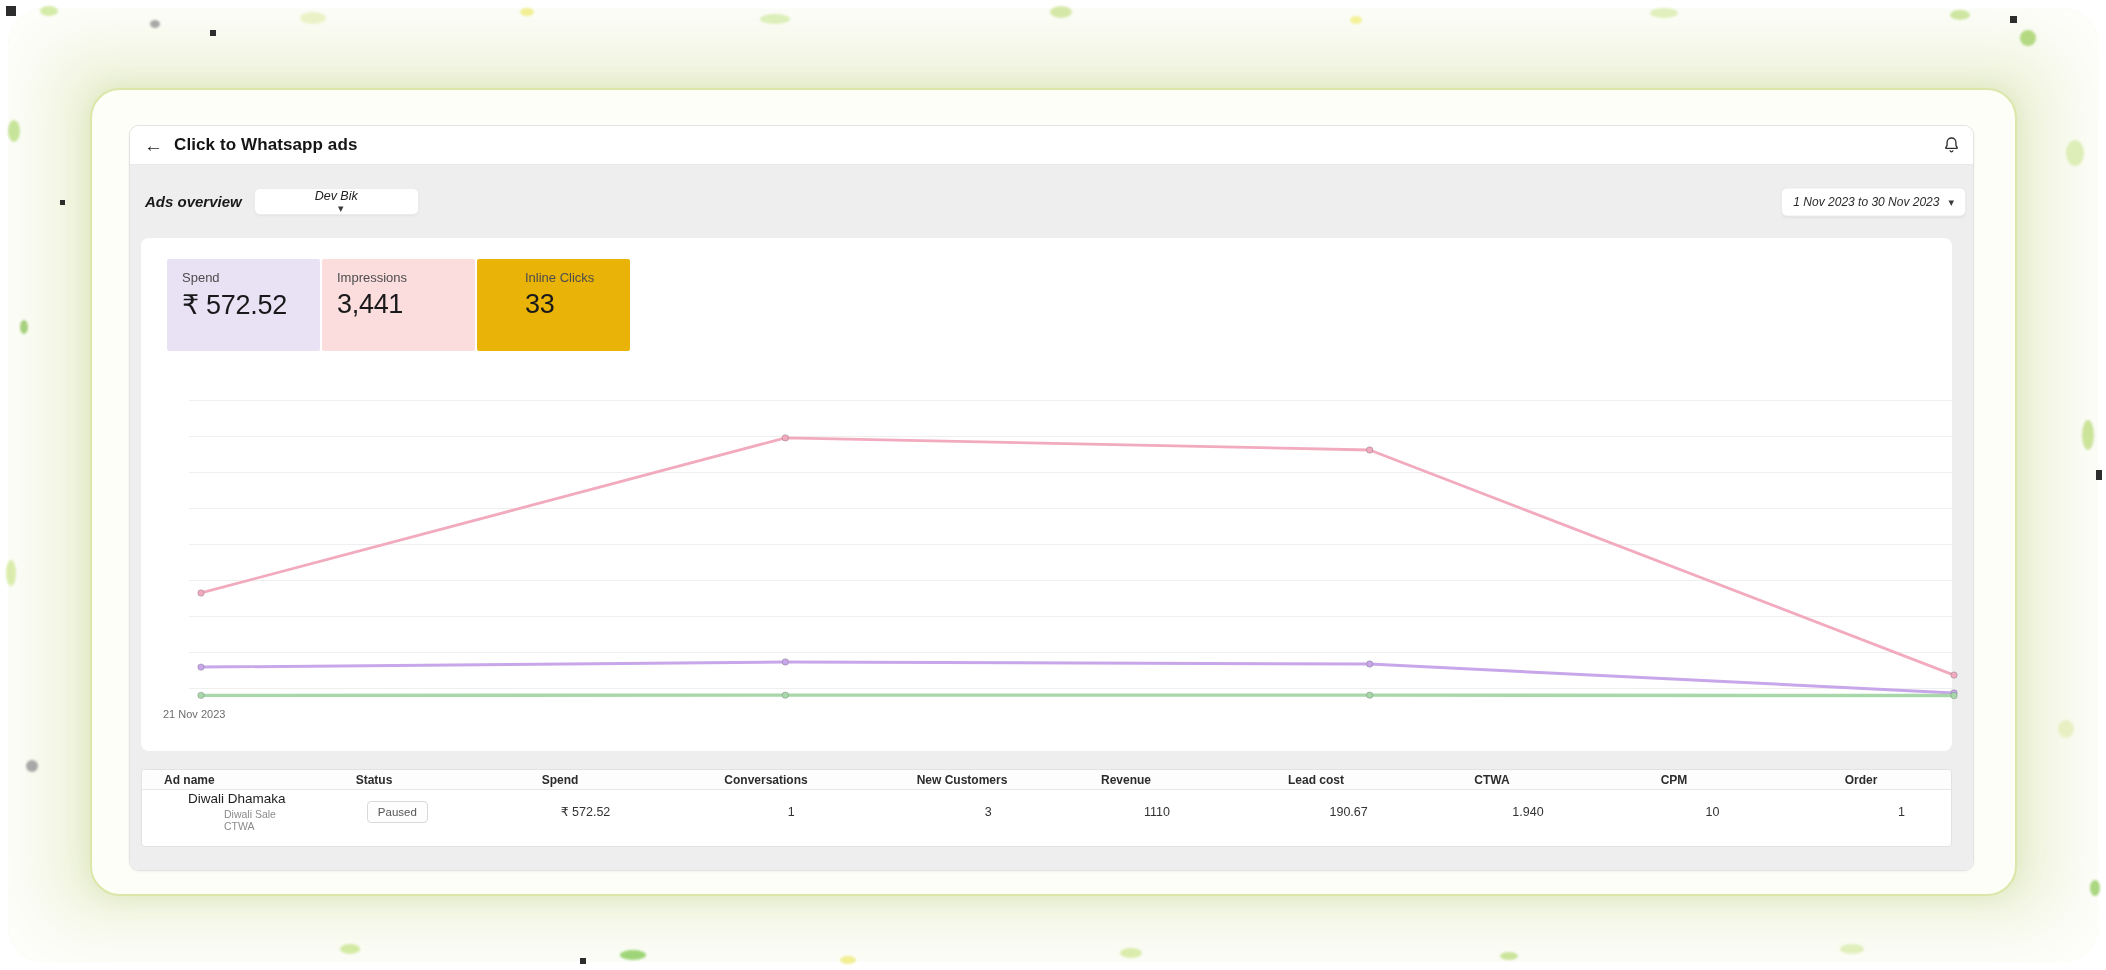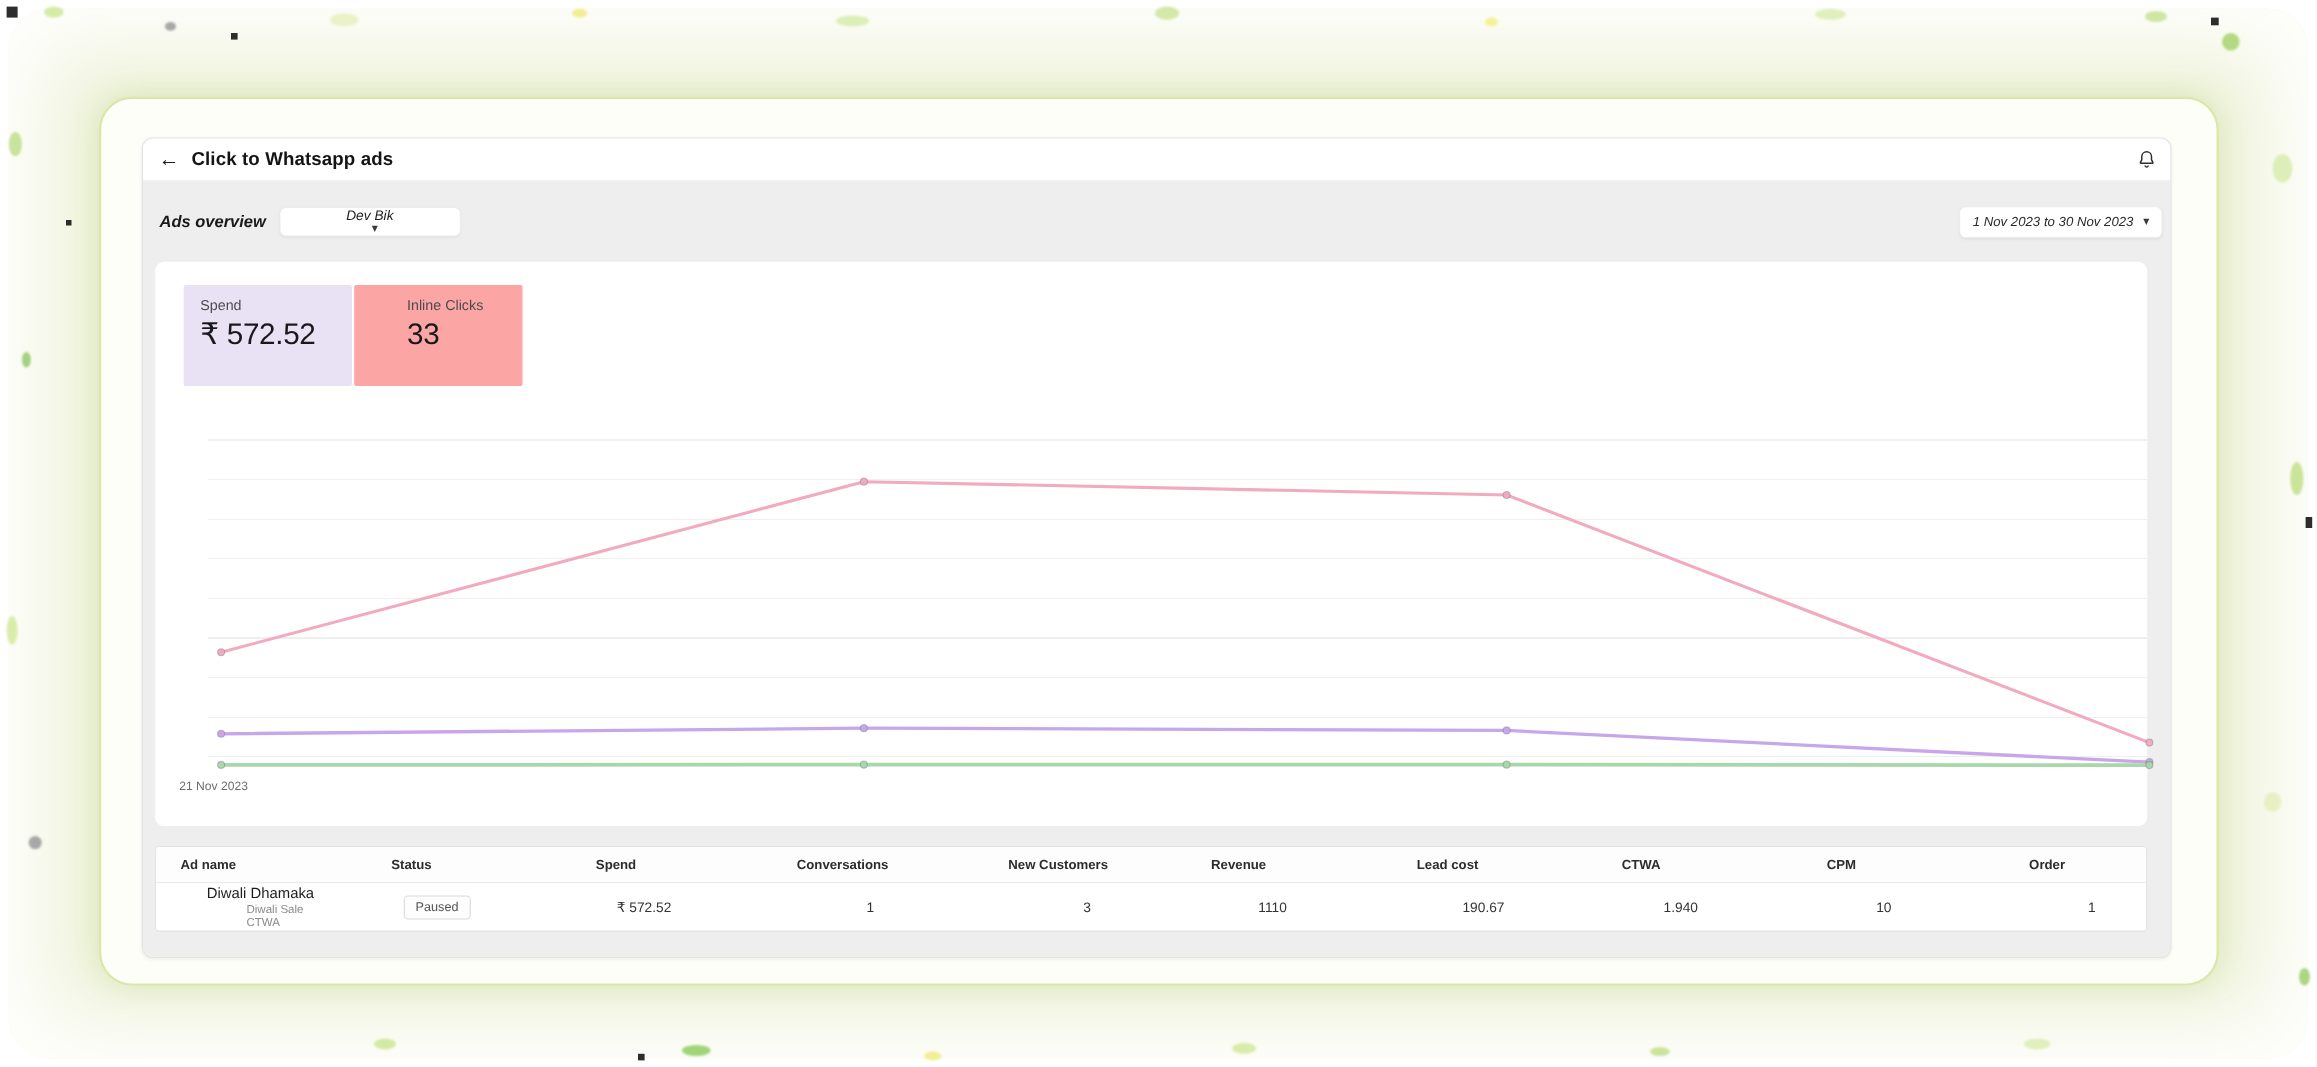--- a/index.html
+++ b/index.html
@@ -34,21 +34,21 @@
   .panel{background:#fff;border-radius:8px;}
   .panel-chart{margin:0 21px 0 11px;height:513px;position:relative;}
   .stats{position:absolute;left:26px;top:21px;display:flex;gap:2px;z-index:2;}
   .stat{width:153px;height:92px;padding:11px 15px;box-sizing:border-box;border-radius:2px;}
   .stat-label{font-size:13px;color:#4c4c4c;}
   .stat-value{font-size:27px;color:#19191b;font-weight:500;margin-top:4px;letter-spacing:-.3px;}
   .chart-svg{position:absolute;left:0;top:0;}
 
   .panel-table{margin:18px 21px 0 11px;height:78px;border:1px solid #e2e2e2;border-radius:4px;
     background:#fff;box-sizing:border-box;position:relative;overflow:hidden;border-radius:4px;}
-  .thead{height:33px;display:flex;align-items:center;padding-left:22px;border-bottom:1px solid #e7e7e7;
+  .thead{height:20px;display:flex;align-items:center;padding-left:22px;border-bottom:1px solid #e7e7e7;
     background:#fdfdfd;box-sizing:border-box;}
   .th{font-size:12px;font-weight:700;color:#2c2c2c;}
   .trow{height:43px;display:flex;align-items:center;padding-left:22px;background:#fff;}
   .cell{font-size:12.5px;color:#333;margin-left:24px;}
   .ctr{text-align:center;}
   .w1{width:133px}.w2{width:154px}.w3{width:218px}.w4{width:194px}.w5{width:198px}
   .w6{width:130px}.w7{width:250px}.w8{width:102px}.w9{width:262px}.w10{width:112px}
   .ad-name{font-size:13.5px;color:#1d1d1d;}
   .ad-sub{font-size:10.5px;color:#8b8b8b;margin-top:2px;padding-left:36px;}
   .chip{display:inline-block;border:1px solid #d9d9d9;border-radius:4px;background:#fdfdfd;color:#555;
@@ -118,21 +118,25 @@
             <span class="caret">▾</span>
           </div>
         </div>
 
         <div class="panel panel-chart">
           <div class="stats">
             <div class="stat" style="background: rgb(233, 226, 245);">
               <div class="stat-label">Spend</div>
               <div class="stat-value">₹ 572.52</div>
             </div>
-            <div class="stat" style="background: #fca5a5; padding-left: 48px;">
+            <div class="stat" style="background: rgb(251, 221, 221);">
+              <div class="stat-label">Impressions</div>
+              <div class="stat-value">3,441</div>
+            </div>
+            <div class="stat" style="background: #eab308; padding-left: 48px;">
               <div class="stat-label">Inline Clicks</div>
               <div class="stat-value">33</div>
             </div>
           </div>
           <svg class="chart-svg" width="1817" height="513" viewBox="0 0 1817 513">
               <line x1="48" x2="1813" y1="162" y2="162" stroke="#efeff0" stroke-width="1" shape-rendering="crispEdges"></line>
               <line x1="48" x2="1813" y1="198" y2="198" stroke="#efeff0" stroke-width="1" shape-rendering="crispEdges"></line>
               <line x1="48" x2="1813" y1="234" y2="234" stroke="#efeff0" stroke-width="1" shape-rendering="crispEdges"></line>
               <line x1="48" x2="1813" y1="270" y2="270" stroke="#efeff0" stroke-width="1" shape-rendering="crispEdges"></line>
               <line x1="48" x2="1813" y1="306" y2="306" stroke="#efeff0" stroke-width="1" shape-rendering="crispEdges"></line>

